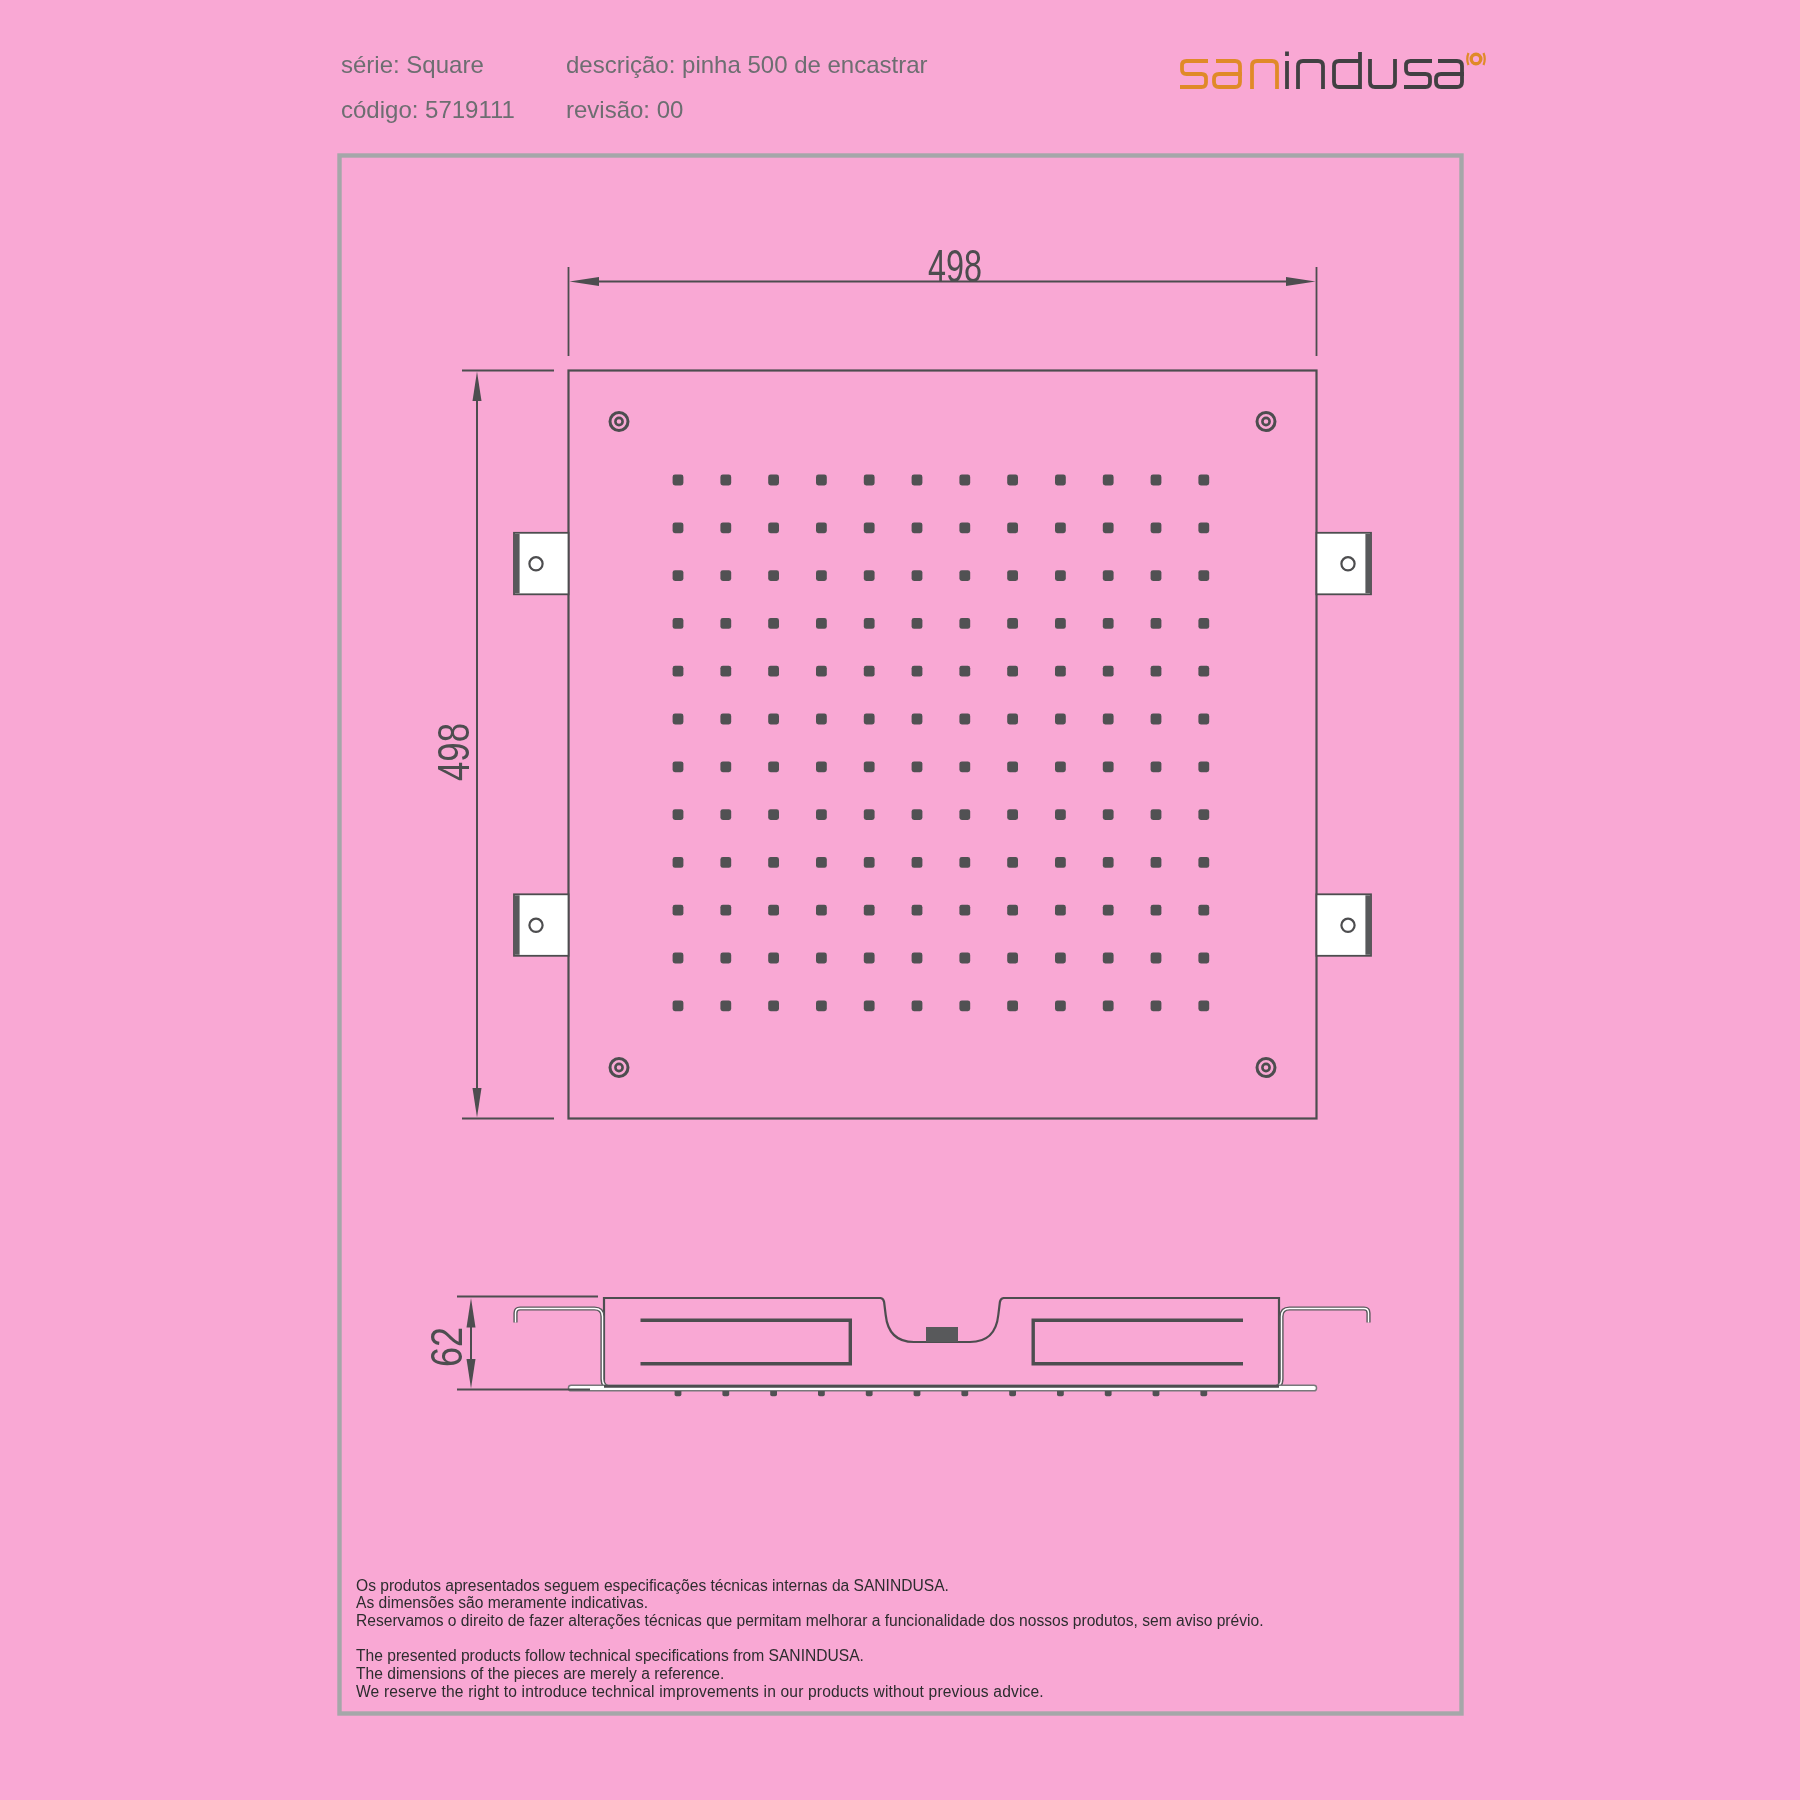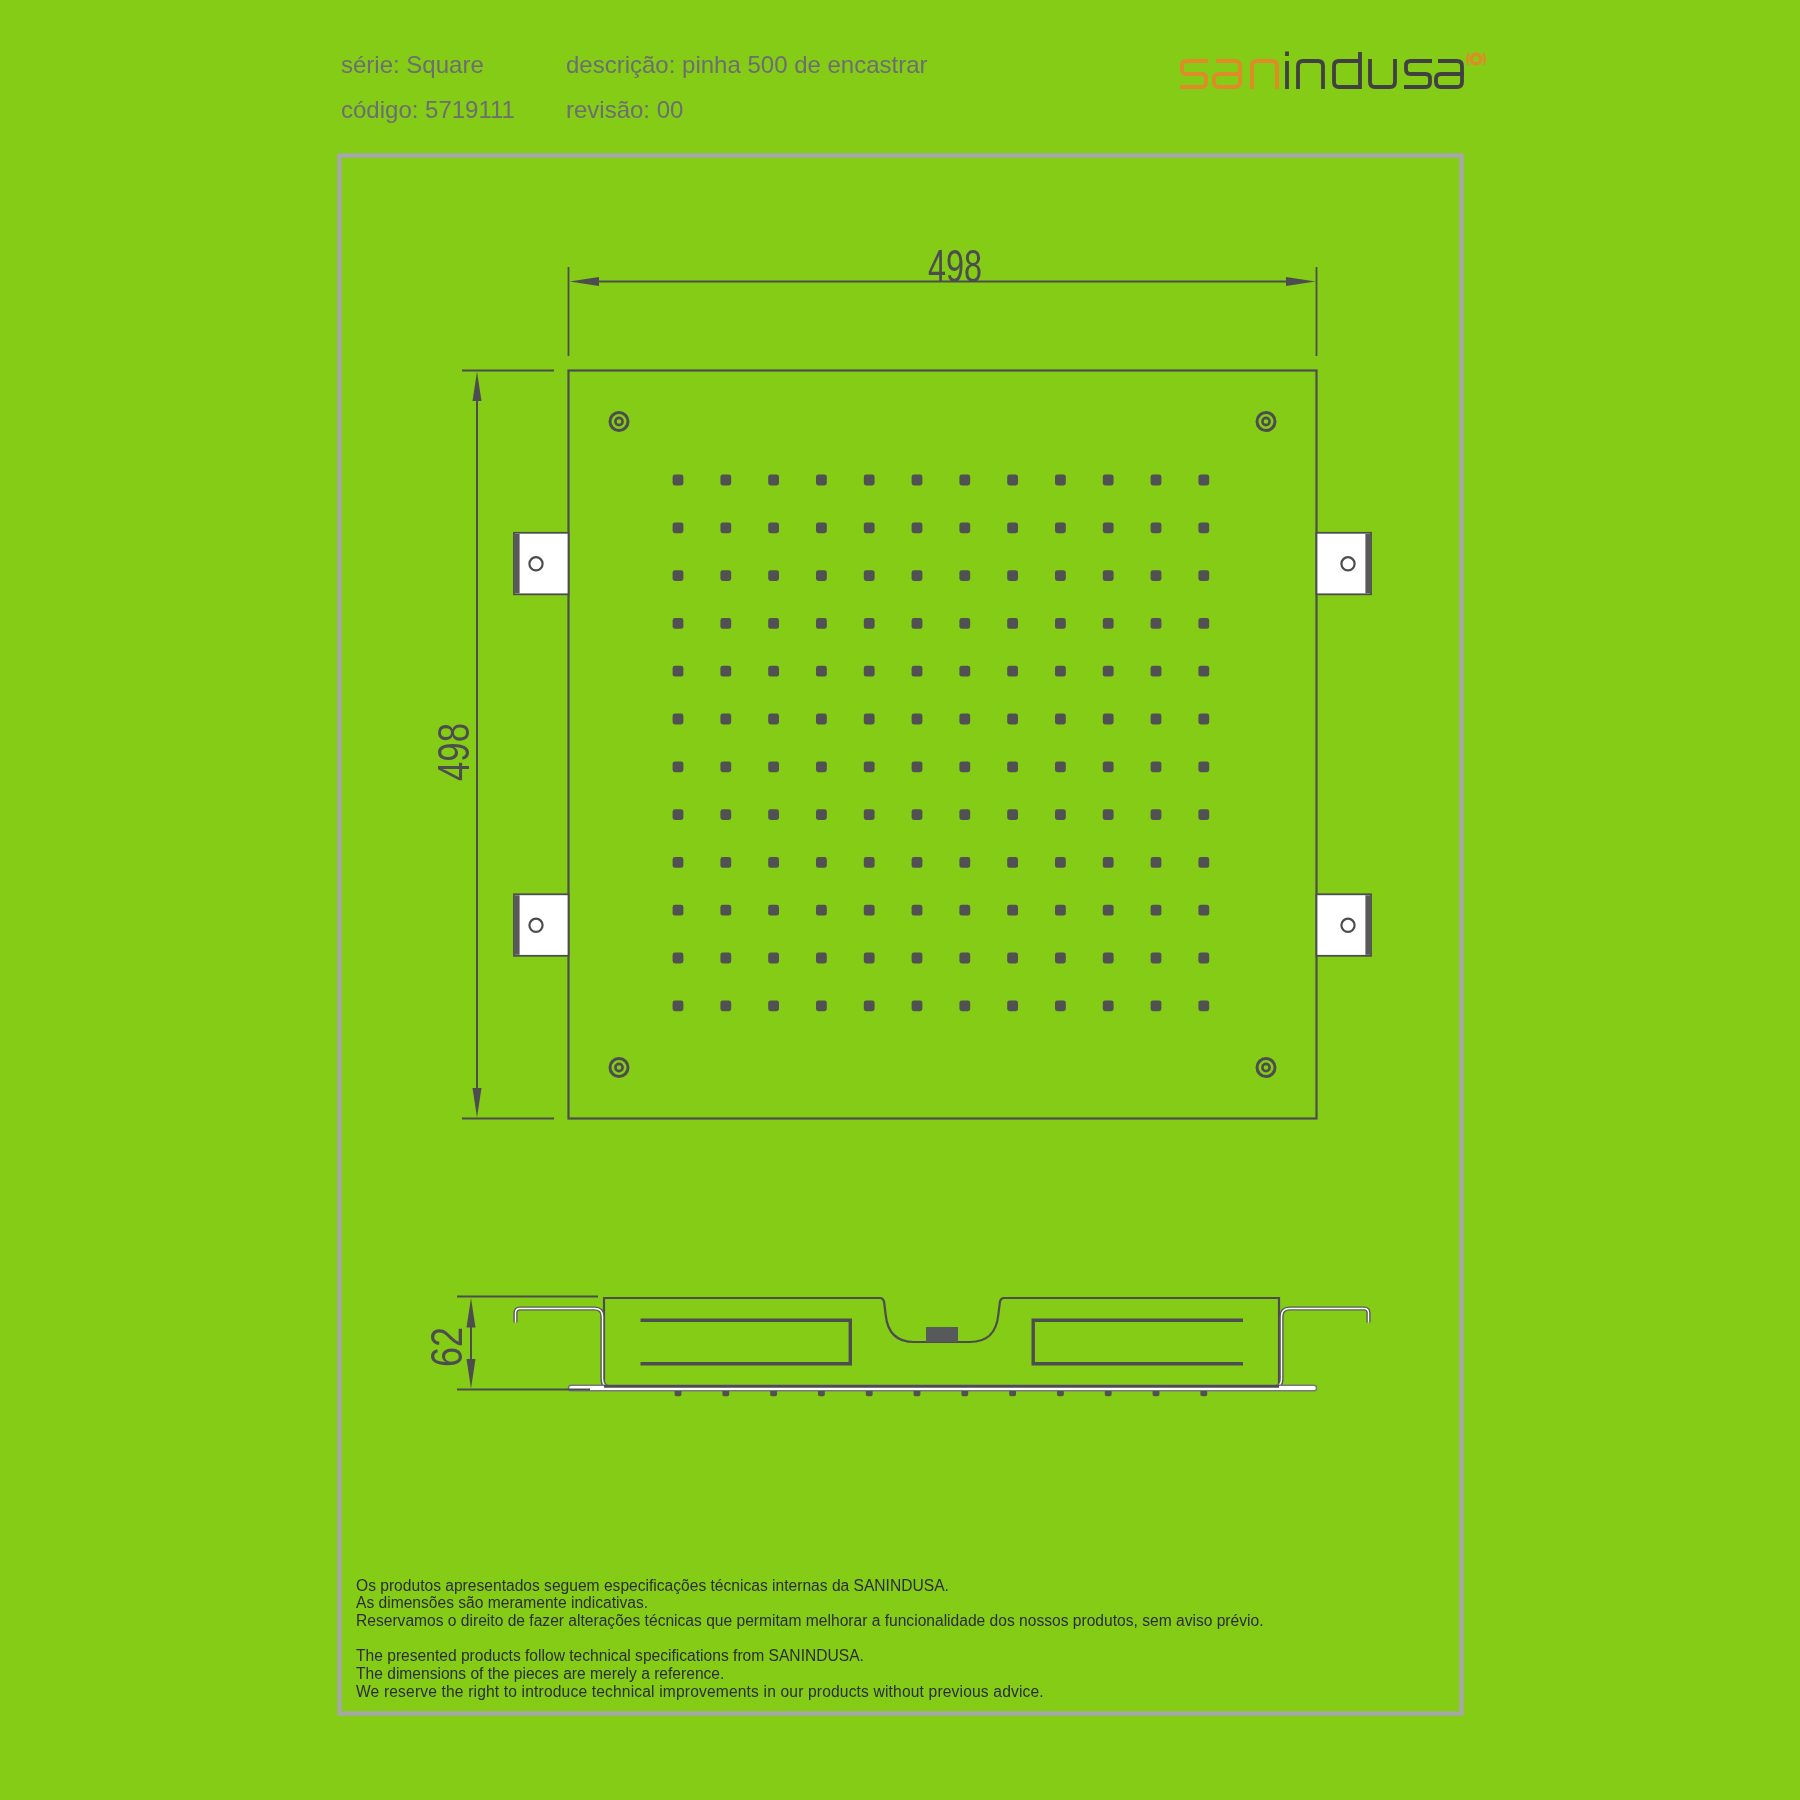--- a/index.html
+++ b/index.html
@@ -1,16 +1,16 @@
 <!DOCTYPE html>
 <html><head>
 <meta charset="utf-8">
 <style>
   html,body { margin:0; padding:0; background:#ffffff; }
-  #page { width:1800px; height:1800px; position:relative; background:#84cc16; }
+  #page { width:1800px; height:1800px; position:relative; background:#f9a8d4; }
   svg { font-family:"Liberation Sans", sans-serif; }
 </style>
 </head>
 <body>
 <div id="page">
 <svg width="1800" height="1800" viewBox="0 0 1800 1800" xmlns="http://www.w3.org/2000/svg">
 
 <text x="341" y="73" font-size="24" fill="#6d6e71">série: Square</text>
 
 <text x="566" y="73" font-size="24" fill="#6d6e71">descrição: pinha 500 de encastrar</text>

